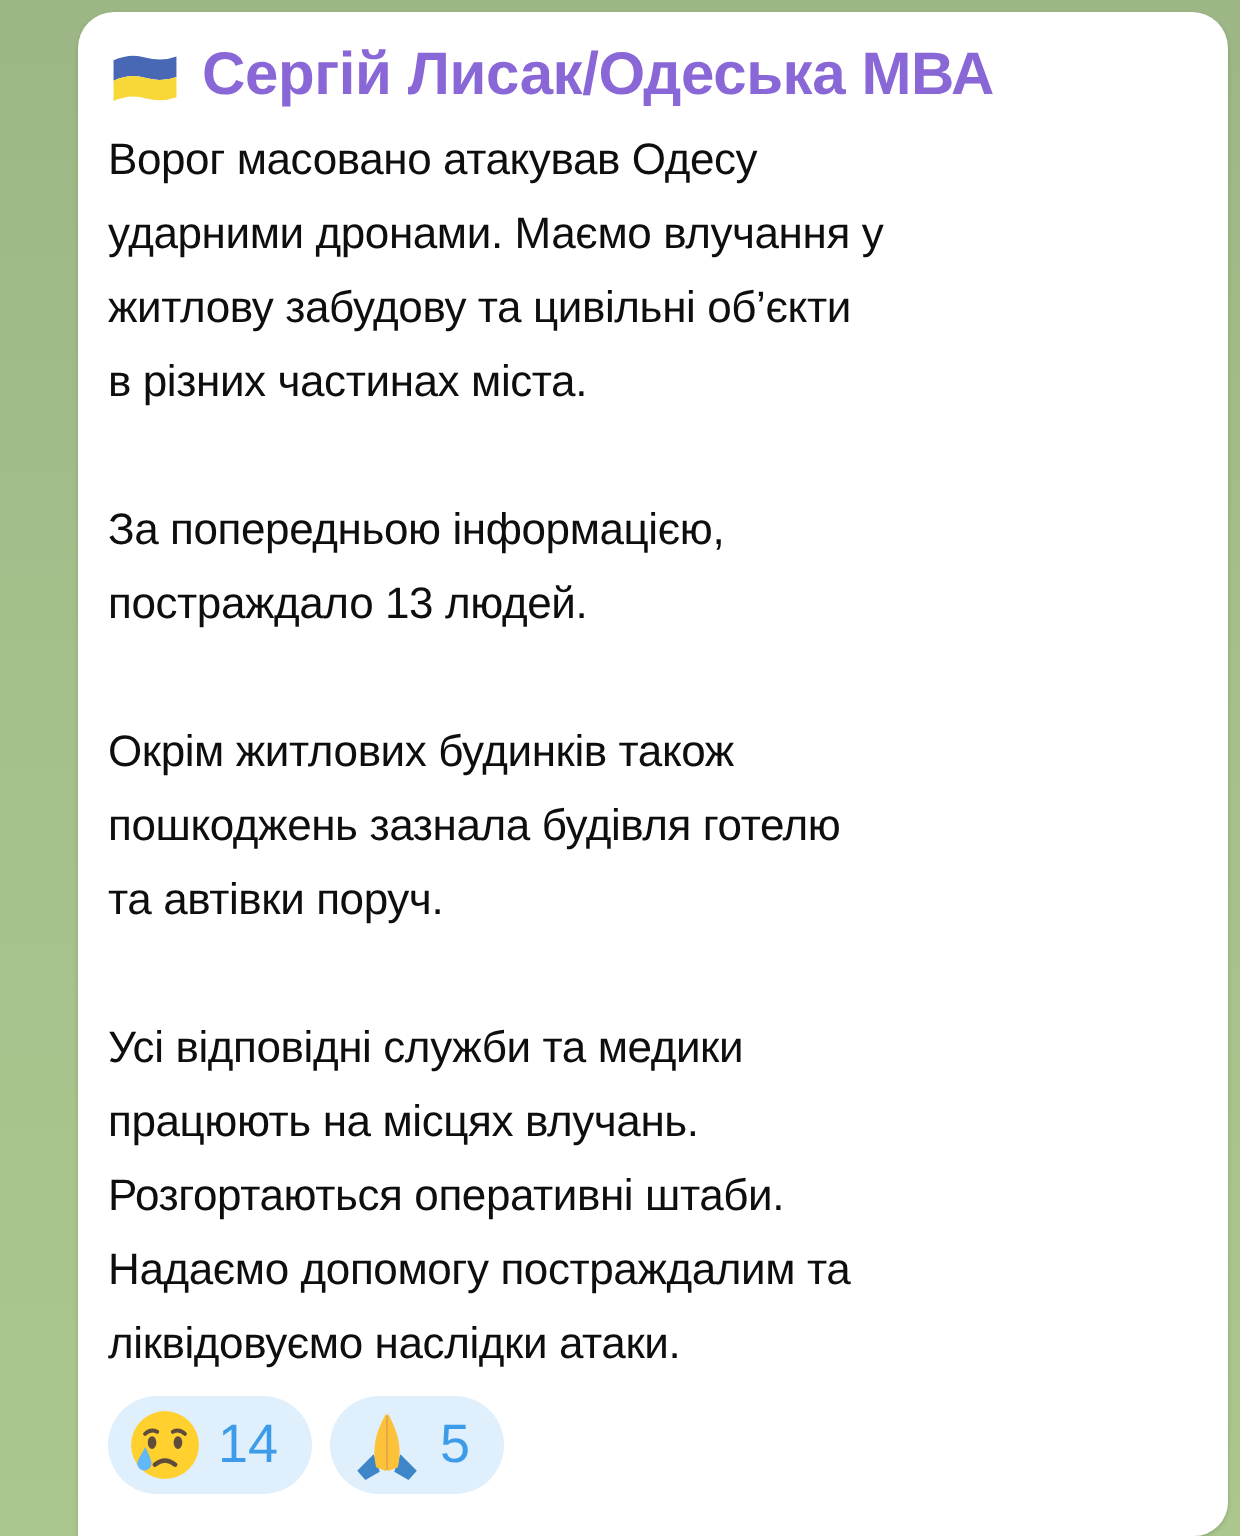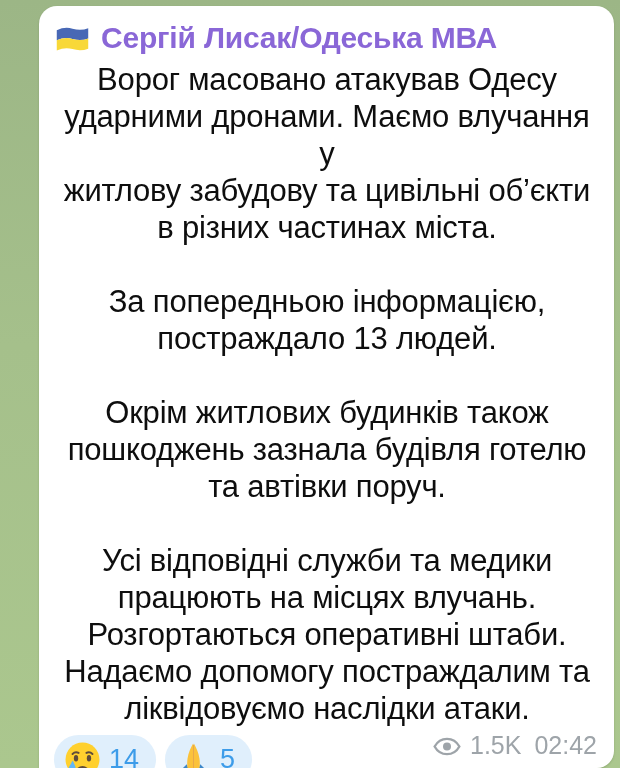--- a/index.html
+++ b/index.html
@@ -39,26 +39,25 @@
   .flag { display: inline-flex; flex: 0 0 auto; }
   .channel-name {
     font-size: 30px;
     font-weight: bold;
     color: #8a67d7;
     letter-spacing: -0.2px;
     white-space: nowrap;
   }
   .message {
     margin-top: 3px;
-    font-size: 31px;
+    font-size: 22px;
     line-height: 37px;
     letter-spacing: -0.2px;
     color: #0e0e0e;
     white-space: pre-line;
-    text-align: center;
   }
   .reactions-row {
     display: flex;
     align-items: center;
     gap: 9px;
     margin-top: 8px;
   }
   .reaction-pill {
     display: inline-flex;
     align-items: center;
@@ -147,25 +146,15 @@
             <path d="M32.5 30.5 L24.5 22.5 L21.5 31 L28.5 35 Z" fill="#3d87c9"></path>
             <path d="M17.6 2.5 C15.5 6.5 13 11.5 12.2 17 C11.6 21 11.8 25 12.7 28.8 L17.6 30.8 Z" fill="#fbc23a"></path>
             <path d="M18.4 2.5 C20.5 6.5 23 11.5 23.8 17 C24.4 21 24.2 25 23.3 28.8 L18.4 30.8 Z" fill="#fbc23a"></path>
             <line x1="18" y1="3.5" x2="18" y2="30.2" stroke="#e8a33d" stroke-width="0.9"></line>
           </svg>
         </span>
         <span class="reaction-count">5</span>
       </button>
     </div>
 
-    <div class="meta">
-      <span class="eye-wrap">
-        <svg width="28" height="19" viewBox="0 0 28 18" aria-hidden="true">
-          <path d="M14 1.3 C8.2 1.3 3.7 5.2 1.6 9 C3.7 12.8 8.2 16.7 14 16.7 C19.8 16.7 24.3 12.8 26.4 9 C24.3 5.2 19.8 1.3 14 1.3 Z" fill="none" stroke="#9ea4a9" stroke-width="2.3"></path>
-          <circle cx="14" cy="9" r="4" fill="#9ea4a9"></circle>
-        </svg>
-      </span>
-      <span class="views">1.5K</span>
-      <span class="time">02:42</span>
-    </div>
 
   </div>
 </div>
 
 </body></html>

